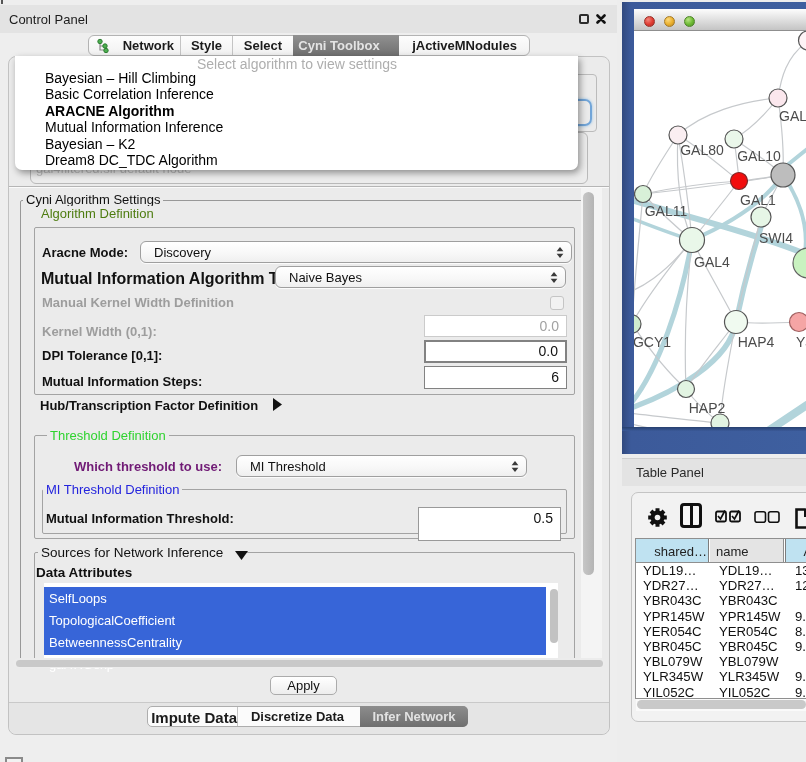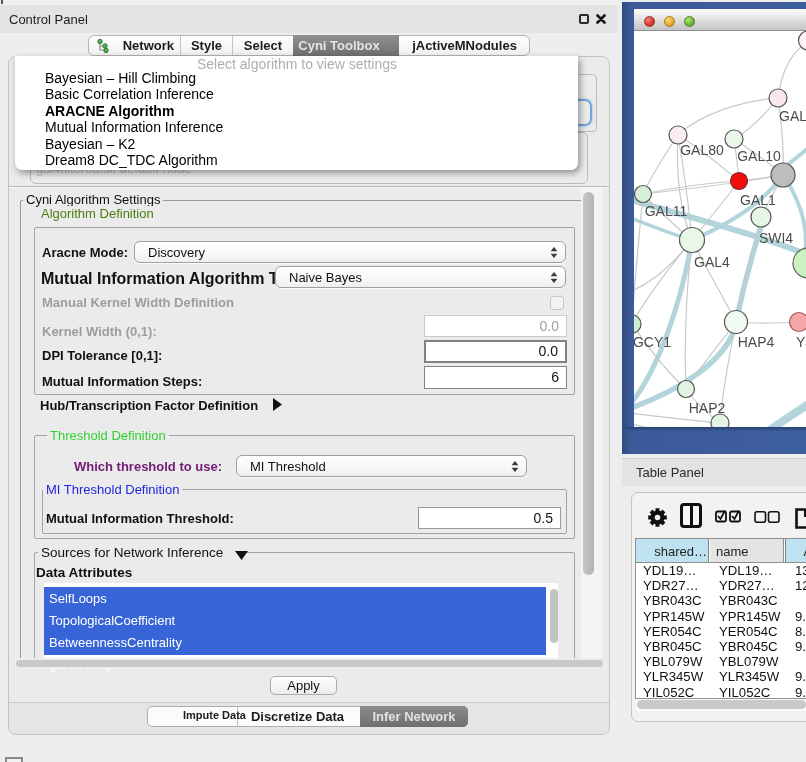--- a/index.html
+++ b/index.html
@@ -56,21 +56,21 @@
 <div class="abs" style="left:9px;top:186px;width:600px;height:1px;background:#b5b5b5;"></div>
 <div class="abs" style="left:9px;top:187px;width:600px;height:1px;background:#fafafa;"></div>
 
 <div class="fs" style="left:20px;top:200px;width:564px;height:458px;border-color:#989898;"></div>
 <div class="leg" style="left:23px;top:192px;color:#111;">Cyni Algorithm Settings</div>
 
 <div class="fs" style="left:34px;top:227px;width:539px;height:166px;"></div>
 <div class="leg" style="left:38px;top:206px;color:#4d7c0f;">Algorithm Definition</div>
 
 <div class="abs b" style="left:42px;top:245px;font-size:13px;color:#111;">Aracne Mode:</div>
-<div class="combo" style="left:134px;top:241px;width:432px;height:22px;box-sizing:border-box;">
+<div class="combo" style="left:140px;top:241px;width:432px;height:22px;box-sizing:border-box;">
   <span class="txt">Discovery</span>
   <svg class="spin" viewBox="0 0 8 11">
       <path d="M4 0 L7.4 4.3 L0.6 4.3 Z" fill="#3a3a3a"></path>
       <path d="M4 11 L7.4 6.7 L0.6 6.7 Z" fill="#3a3a3a"></path>
     </svg>
 </div>
 <div class="abs b" style="left:41px;top:270px;font-size:16px;color:#111;">Mutual Information Algorithm Type:</div>
 <div class="combo" style="left:275px;top:266px;width:291px;height:22px;box-sizing:border-box;">
   <span class="txt">Naive Bayes</span>
   <svg class="spin" viewBox="0 0 8 11">
@@ -99,21 +99,21 @@
 <div class="combo" style="left:236px;top:455px;width:291px;height:22px;box-sizing:border-box;">
   <span class="txt">MI Threshold</span>
   <svg class="spin" viewBox="0 0 8 11">
       <path d="M4 0 L7.4 4.3 L0.6 4.3 Z" fill="#3a3a3a"></path>
       <path d="M4 11 L7.4 6.7 L0.6 6.7 Z" fill="#3a3a3a"></path>
     </svg>
 </div>
 <div class="fs" style="left:42px;top:489px;width:523px;height:43px;"></div>
 <div class="leg" style="left:43px;top:482px;color:#2424dd;">MI Threshold Definition</div>
 <div class="abs b" style="left:46px;top:511px;font-size:13px;color:#111;">Mutual Information Threshold:</div>
-<div class="tf" style="left:418px;top:507px;width:143px;height:22px;border-color:#999;">0.5</div>
+<div class="tf" style="left:418px;top:507px;width:143px;height:34px;border-color:#999;">0.5</div>
 
 <div class="fs" style="left:34px;top:552px;width:539px;height:106px;"></div>
 <div class="leg" style="left:38px;top:545px;color:#111;padding-right:22px;font-size:13.5px;">Sources for Network Inference</div>
 <svg class="abs" style="left:234px;top:549px;" width="15" height="12" viewBox="0 0 15 12">
     <path d="M1 2 L14 2 L7.5 11 Z" fill="#111"></path>
   </svg>
 <div class="abs b" style="left:36px;top:565px;font-size:13.5px;color:#111;">Data Attributes</div>
 <div class="abs" style="left:44px;top:583px;width:514px;height:75px;background:#fff;"></div>
 <div class="abs" style="left:44px;top:587px;width:502px;height:68px;background:#3765d8;"></div>
 <div class="abs" style="left:49px;top:588px;font-size:13px;line-height:22px;color:#fff;">SelfLoops<br>TopologicalCoefficient<br>BetweennessCentrality<br>gal4RGexp</div>
@@ -125,21 +125,21 @@
 <div class="abs" style="left:581px;top:188px;width:21px;height:470px;background:#f4f4f4;"></div>
 <div class="abs" style="left:583px;top:192px;width:11px;height:383px;background:linear-gradient(90deg,#c6c6c6,#b4b4b4);border-radius:6px;"></div>
 
 <div class="abs" style="left:270px;top:676px;width:67px;height:19px;background:linear-gradient(#ffffff,#ededed);border:1px solid #ababab;border-radius:5px;box-sizing:border-box;text-align:center;font-size:13px;line-height:17px;color:#111;">Apply</div>
 
 <div class="abs" style="left:9px;top:702px;width:600px;height:32px;background:#e5e5e5;border-radius:0 0 8px 8px;"></div>
 <div class="abs" style="left:9px;top:702px;width:600px;height:1px;background:#c9c9c9;"></div>
 <div class="abs" style="left:147px;top:706px;width:321px;height:21px;background:#fbfbfb;border:1px solid #adadad;border-radius:5px;box-sizing:border-box;"></div>
 <div class="abs" style="left:237px;top:707px;width:1px;height:19px;background:#c4c4c4;"></div>
 <div class="abs" style="left:360px;top:706px;width:108px;height:21px;background:linear-gradient(#8d8d8d,#6f6f6f);border-radius:0 5px 5px 0;"></div>
-<div class="abs b" style="left:147px;top:709px;width:90px;text-align:left;font-size:11px;color:#1b1b1b;padding-left:36px;">Impute Data</div>
+<div class="abs b" style="left:147px;top:709px;width:90px;text-align:right;font-size:15px;color:#1b1b1b;">Impute Data</div>
 <div class="abs b" style="left:237px;top:709px;width:121px;text-align:center;font-size:13px;color:#1b1b1b;">Discretize Data</div>
 <div class="abs b" style="left:360px;top:709px;width:108px;text-align:center;font-size:13px;color:#e2e2e2;">Infer Network</div>
 
 <div class="abs" style="left:5px;top:757px;width:18px;height:18px;border:2px solid #8a8a8a;background:#f2f2f2;box-sizing:border-box;"></div>
 
 <div class="abs" style="left:15px;top:56px;width:563px;height:114px;background:#fff;border-radius:0 0 7px 7px;box-shadow:2px 3px 7px rgba(0,0,0,.4);"></div>
 <div class="abs" style="left:197px;top:56px;font-size:14px;color:#aeaeae;">Select algorithm to view settings</div>
 <div class="abs" style="left:16px;top:70px;font-size:14px;line-height:16.4px;color:#000;padding-left:29px;">
 Bayesian – Hill Climbing<br>
 Basic Correlation Inference<br>

